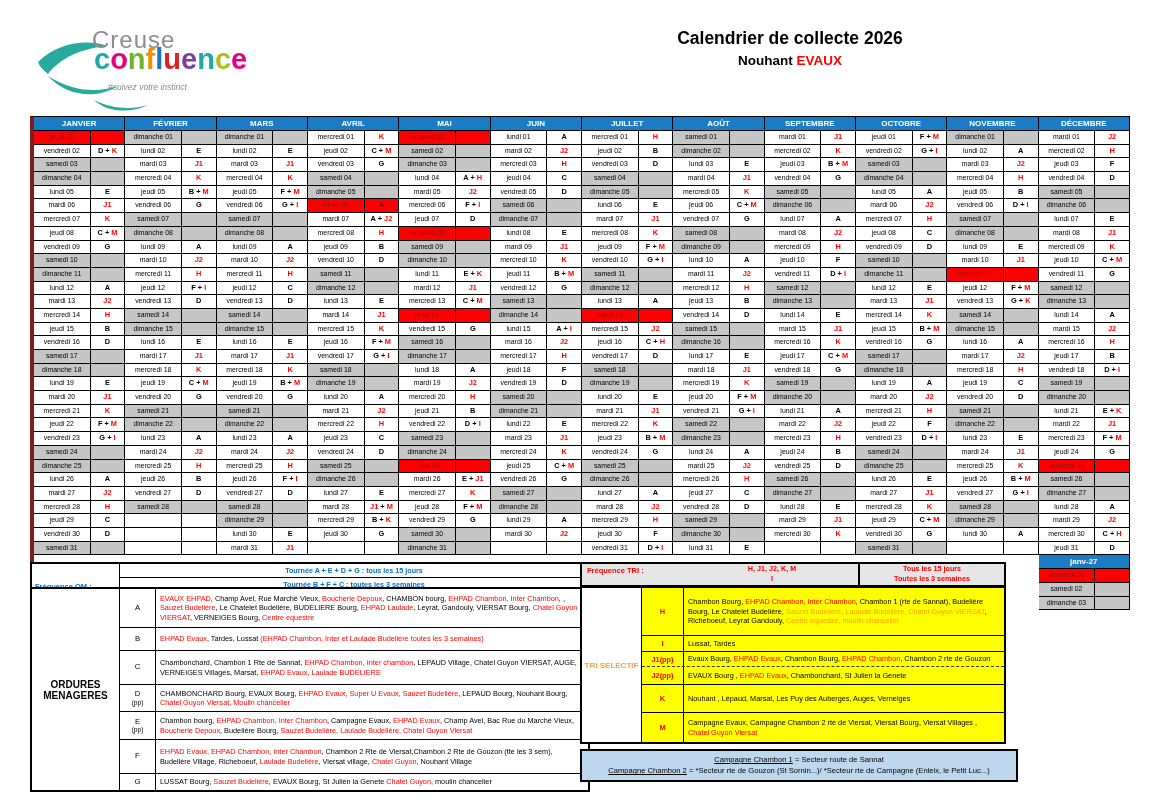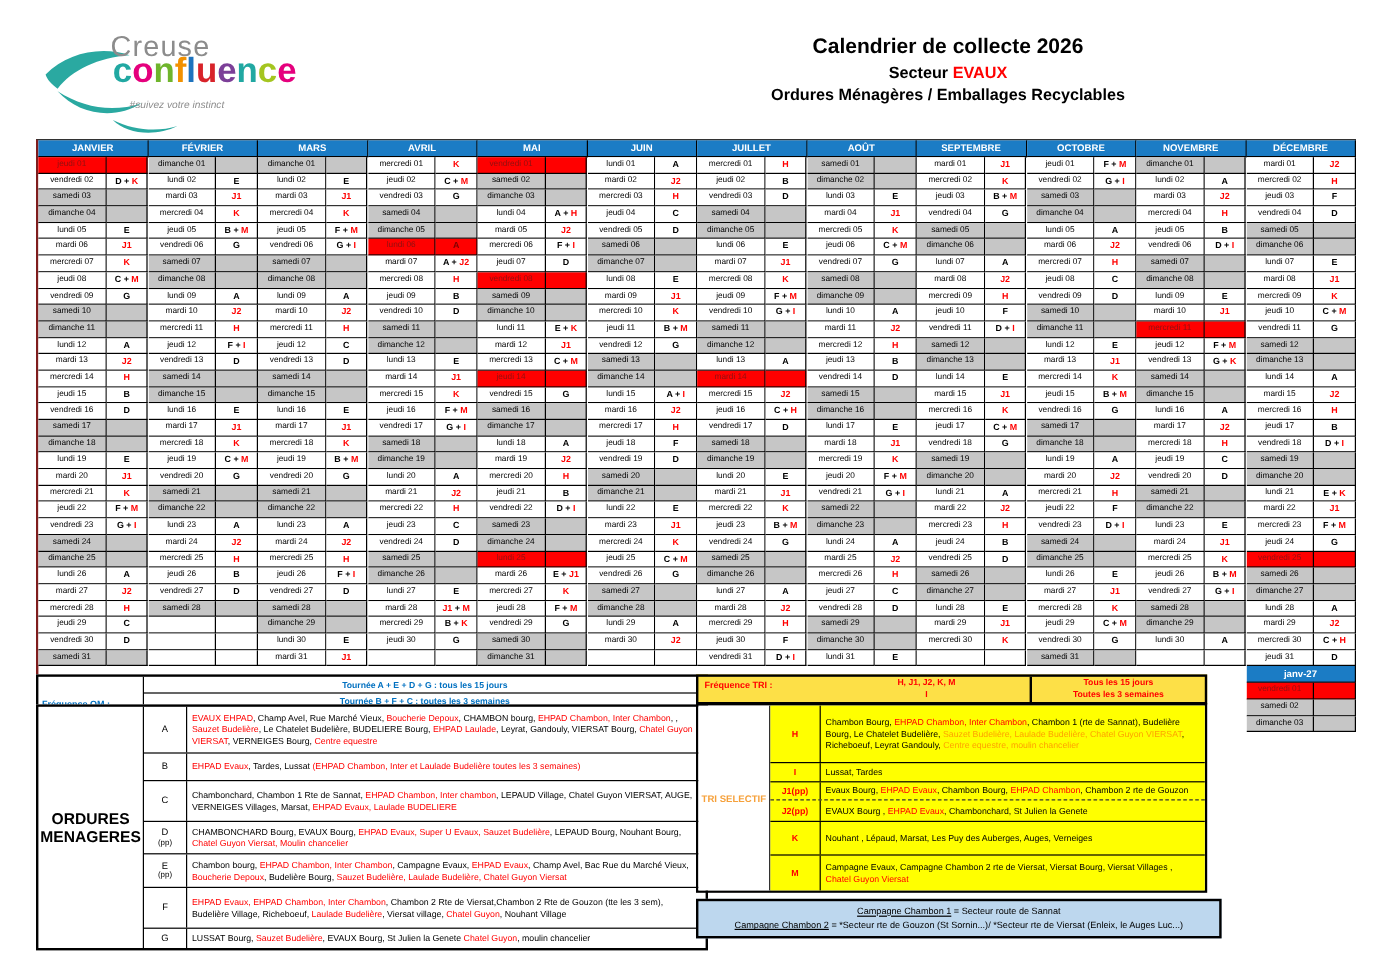--- a/index.html
+++ b/index.html
@@ -13,21 +13,21 @@
   .logo-word{position:absolute;left:58px;top:23px;font-size:29px;font-weight:bold;letter-spacing:0px;}
   .logo-tag{position:absolute;left:72px;top:62px;font-size:8.5px;font-style:italic;color:#8C8C8C;}
   .title-block{position:absolute;left:570px;top:28px;width:440px;text-align:center;}
   .title{font-size:17.5px;font-weight:bold;}
   .subtitle{font-size:13.5px;font-weight:bold;margin-top:4px;}
   .sector{color:#FF0000;}
   .subtitle2{font-size:13.5px;font-weight:bold;margin-top:3px;}
 
   
   .calendar{position:absolute;left:30px;top:116px;width:1100px;display:flex;align-items:flex-start;
-            border-top:1px solid #000;border-left:2px solid #7f1d1d;box-sizing:border-box;}
+            border-top:1px solid #000;border-left:4px solid #7f1d1d;box-sizing:border-box;}
   .month{flex:1;min-width:0;}
   .mhead{height:13px;line-height:13px;background:#1B7CC5;color:#fff;font-weight:bold;font-size:8px;
          text-align:center;border-right:1px solid #000;border-bottom:1px solid #000;
          white-space:nowrap;overflow:hidden;}
   .drow{display:flex;height:13.7px;box-sizing:border-box;}
   .dcell{width:62%;box-sizing:border-box;border-right:1px solid #000;border-bottom:1px solid #000;
          font-size:6.9px;text-align:center;line-height:12.9px;white-space:nowrap;overflow:hidden;background:#fff;}
   .ccell{width:38%;box-sizing:border-box;border-right:1px solid #000;border-bottom:1px solid #000;
          font-size:7.4px;font-weight:bold;text-align:center;line-height:12.9px;white-space:nowrap;overflow:hidden;background:#fff;}
   .we .dcell,.we .ccell{background:#C6C6C6;}
@@ -40,40 +40,40 @@
   .freq-om{position:absolute;left:30px;top:562px;width:560px;box-sizing:border-box;border:2px solid #000;
            display:flex;background:#fff;}
   .freq-om-label{width:88px;box-sizing:border-box;font-size:7.5px;font-weight:bold;color:#0070C0;
                  padding:18px 3px;border-right:1px solid #000;}
   .freq-om-lines{flex:1;}
   .freq-om-line{font-size:7.2px;font-weight:bold;color:#0070C0;text-align:center;padding:2px 0;}
   .freq-om-line + .freq-om-line{border-top:1px solid #000;}
 
   .om-table{position:absolute;left:30px;top:587px;width:560px;box-sizing:border-box;border:2px solid #000;display:flex;background:#fff;}
   .om-label{width:88px;box-sizing:border-box;display:flex;align-items:center;justify-content:center;
-            font-weight:bold;font-size:13px;text-align:center;border-right:1px solid #000;}
+            font-weight:bold;font-size:10px;text-align:center;border-right:1px solid #000;}
   .om-rows{flex:1;display:flex;flex-direction:column;}
   .om-row{display:flex;border-bottom:1px solid #000;}
   .om-row:last-child{border-bottom:none;}
   .om-rows .om-row:nth-child(1){min-height:38px;}
   .om-rows .om-row:nth-child(2){min-height:22px;}
   .om-rows .om-row:nth-child(3){min-height:33px;}
   .om-rows .om-row:nth-child(4){min-height:26px;}
   .om-rows .om-row:nth-child(5){min-height:27px;}
   .om-rows .om-row:nth-child(6){min-height:33px;}
   .om-rows .om-row:nth-child(7){min-height:16px;}
   .om-code{width:36px;box-sizing:border-box;border-right:1px solid #000;display:flex;flex-direction:column;
            align-items:center;justify-content:center;font-size:7.8px;line-height:1.1;}
   .om-code .pp{font-size:6.6px;}
   .om-text{flex:1;padding:2px 4px;font-size:7.3px;line-height:1.3;display:flex;align-items:center;}
   .sk{color:#000;} .sr{color:#FF0000;} .so{color:#FFA200;}
 
   
   .tri-head{position:absolute;left:580px;top:562px;width:426px;box-sizing:border-box;border:2px solid #000;
-            display:flex;background:#fde047;align-items:stretch;}
+            display:flex;background:#e5e5e5;align-items:stretch;}
   .tri-head-label{width:104px;box-sizing:border-box;color:#FF0000;font-weight:bold;font-size:7.5px;padding:2px 5px;}
   .tri-head-codes{flex:1;text-align:center;color:#FF0000;font-weight:bold;font-size:7.2px;line-height:1.45;}
   .tri-head-vals{width:146px;box-sizing:border-box;border-left:2px solid #000;text-align:center;color:#FF0000;
                  font-weight:bold;font-size:7.2px;line-height:1.45;}
   .tri-table{position:absolute;left:580px;top:586px;width:426px;box-sizing:border-box;border:2px solid #000;display:flex;}
   .tri-label{width:60px;box-sizing:border-box;display:flex;align-items:center;justify-content:center;
              color:#F6A13B;font-weight:bold;font-size:8px;text-align:center;border-right:1px solid #000;background:#fff;}
   .tri-rows{flex:1;display:flex;flex-direction:column;background:#FFFF00;}
   .tri-row{display:flex;border-bottom:1px solid #000;}
   .tri-row:last-child{border-bottom:none;}
@@ -104,22 +104,21 @@
       <path d="M12,56 C34,70 58,74 82,66 C60,80 30,76 12,56 Z" fill="#2AA9A1"></path>
       <path d="M58,80 C76,89 96,90 112,85 C94,94 70,92 58,80 Z" fill="#2AA9A1"></path>
     </svg>
     <div class="logo-creuse">Creuse</div>
     <div class="logo-word"><span style="color: rgb(33, 168, 162);">c</span><span style="color: rgb(229, 0, 125);">o</span><span style="color: rgb(111, 181, 44);">n</span><span style="color: rgb(242, 145, 0);">f</span><span style="color: rgb(30, 115, 190);">l</span><span style="color: rgb(216, 35, 42);">u</span><span style="color: rgb(124, 63, 152);">e</span><span style="color: rgb(33, 168, 162);">n</span><span style="color: rgb(164, 197, 32);">c</span><span style="color: rgb(229, 0, 125);">e</span></div>
     <div class="logo-tag">#suivez votre instinct</div>
   </div>
 
   <div class="title-block">
     <div class="title">Calendrier de collecte 2026</div>
-    <div class="subtitle"><span>Secteur </span><span class="sector">EVAUX</span></div>
-    <div class="subtitle2">Ordures Ménagères / Emballages Recyclables</div>
+    <div class="subtitle"><span>Nouhant </span><span class="sector">EVAUX</span></div>
   </div>
 
   <div class="calendar">
       <div class="month">
         <div class="mhead">JANVIER</div>
         <div class="drow hol">
           <div class="dcell">jeudi 01</div>
           <div class="ccell"></div>
         </div>
         <div class="drow">
@@ -1778,16 +1777,16 @@
           <div class="tri-code">M</div>
           <div class="tri-text">
             <span><span class="sk">Campagne Evaux, Campagne Chambon 2 rte de Viersat, Viersat Bourg, Viersat Villages , </span><span class="sr">Chatel Guyon Viersat</span></span>
           </div>
         </div>
       </div>
   </div>
 
   <div class="note">
       <div><span class="lead">Campagne Chambon 1</span><span> = Secteur route de Sannat</span></div>
-      <div><span class="lead">Campagne Chambon 2</span><span> = *Secteur rte de Gouzon (St Sornin...)/ *Secteur rte de Viersat (Enleix, le Auges Luc...)</span></div>
+      <div><span class="lead">Campagne Chambon 2</span><span> = *Secteur rte de Gouzon (St Sornin...)/ *Secteur rte de Campagne (Enleix, le Petit Luc...)</span></div>
     </div>
 
 </div>
 
 </body></html>

